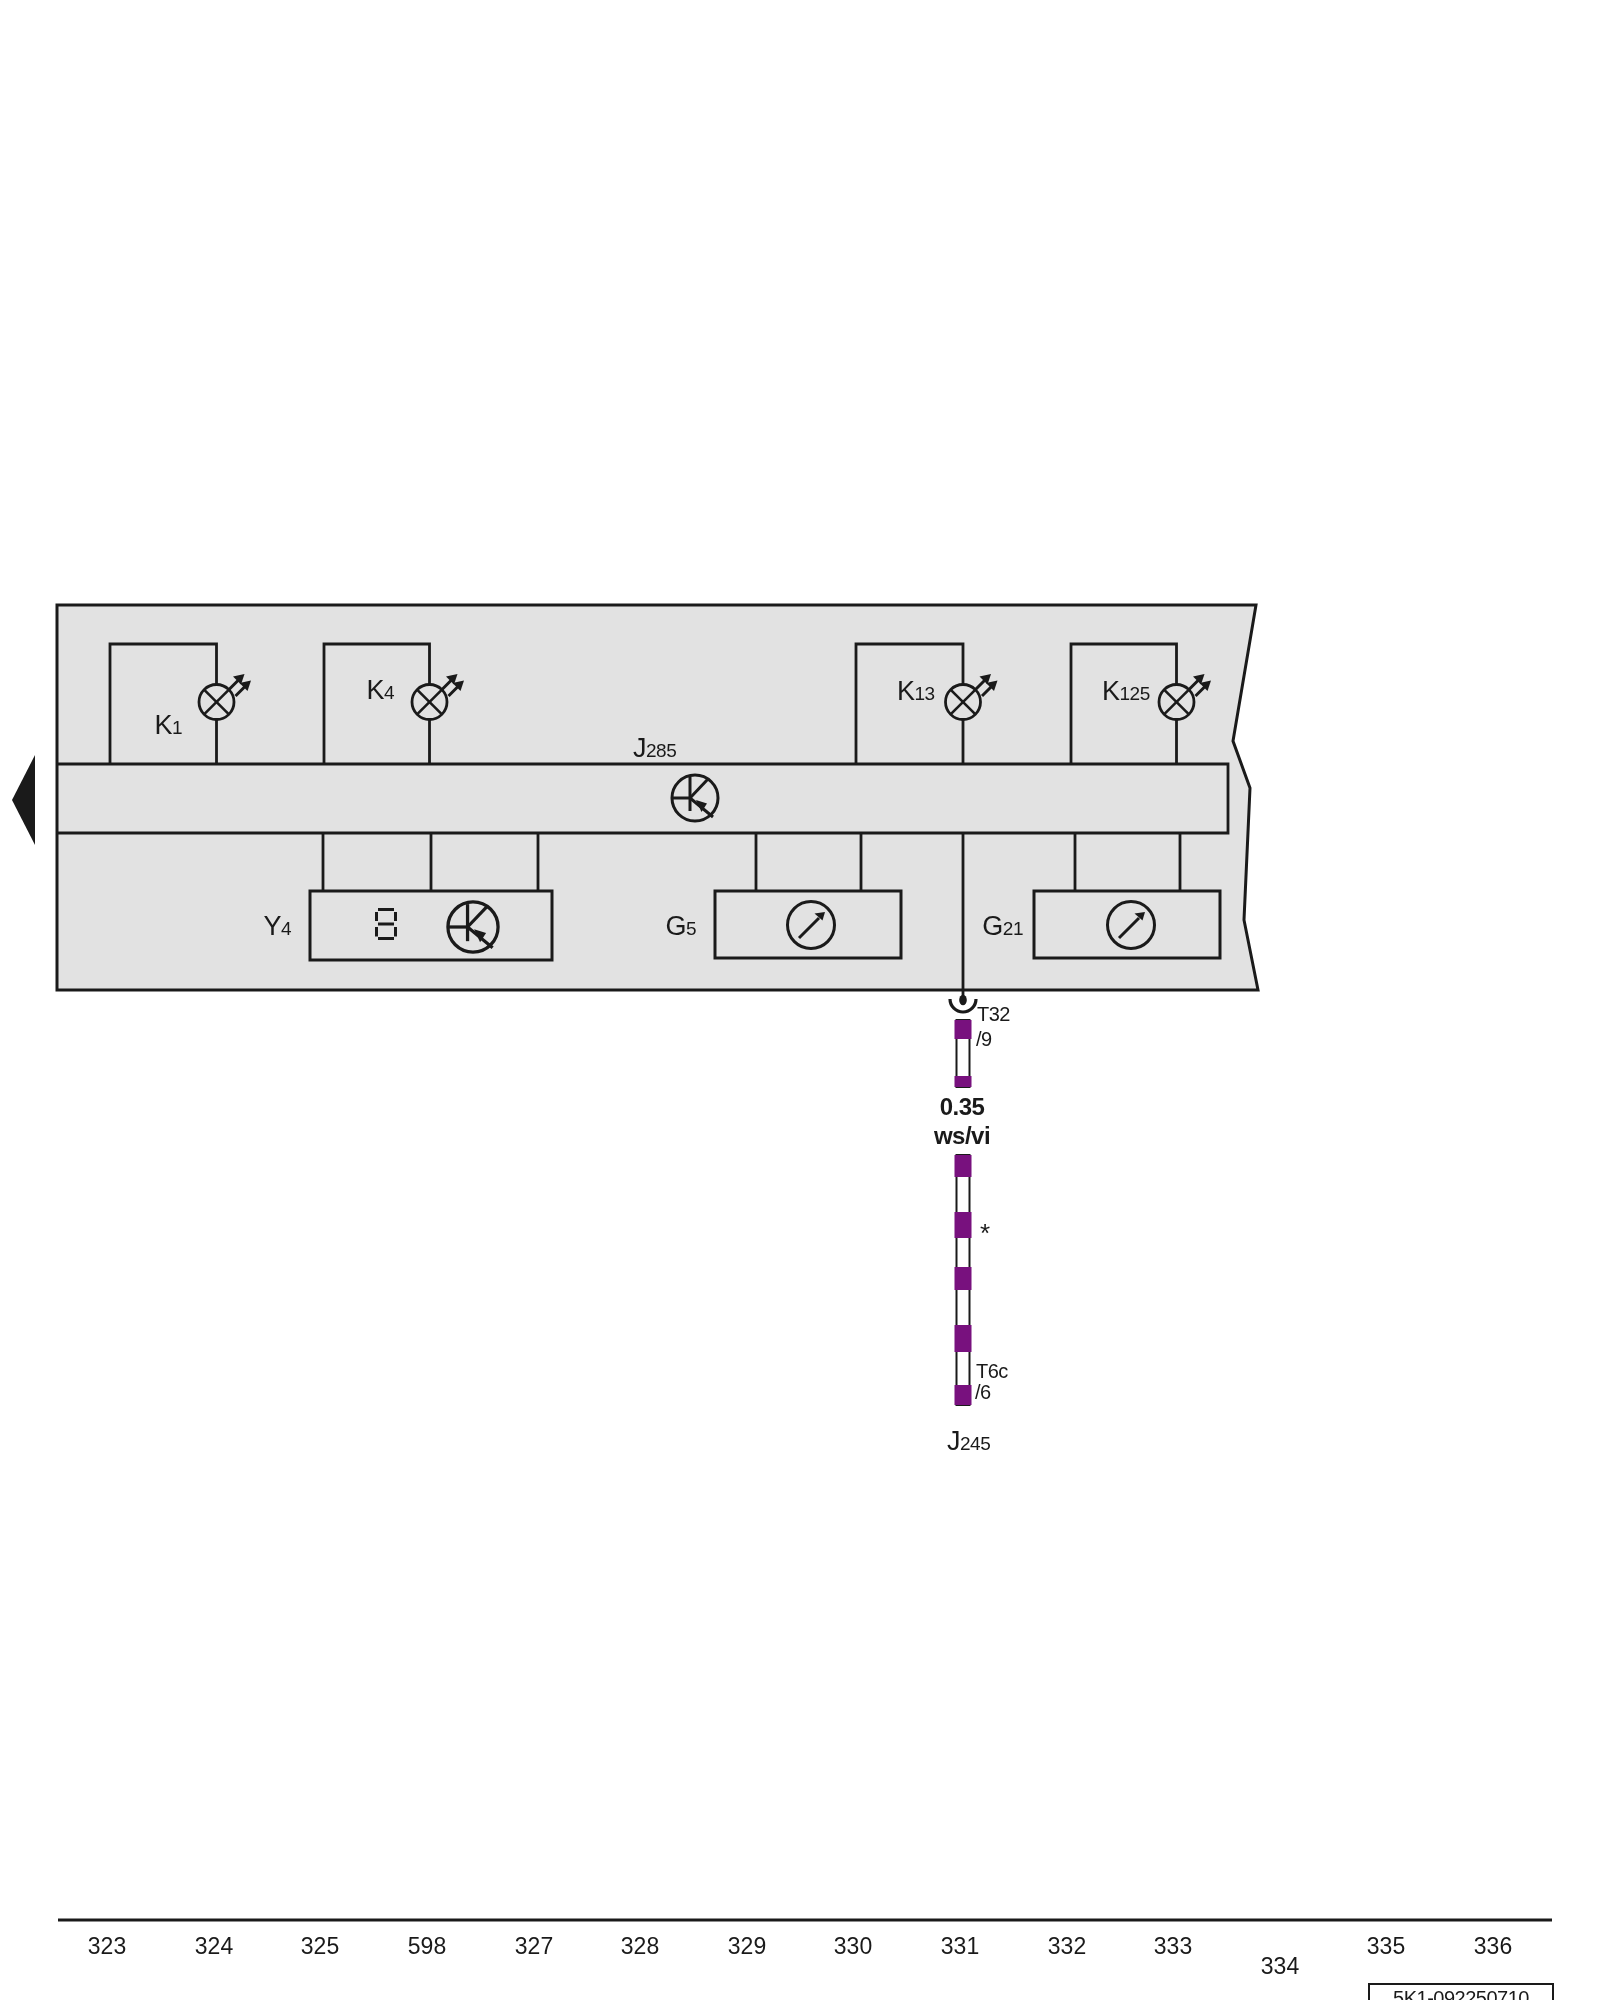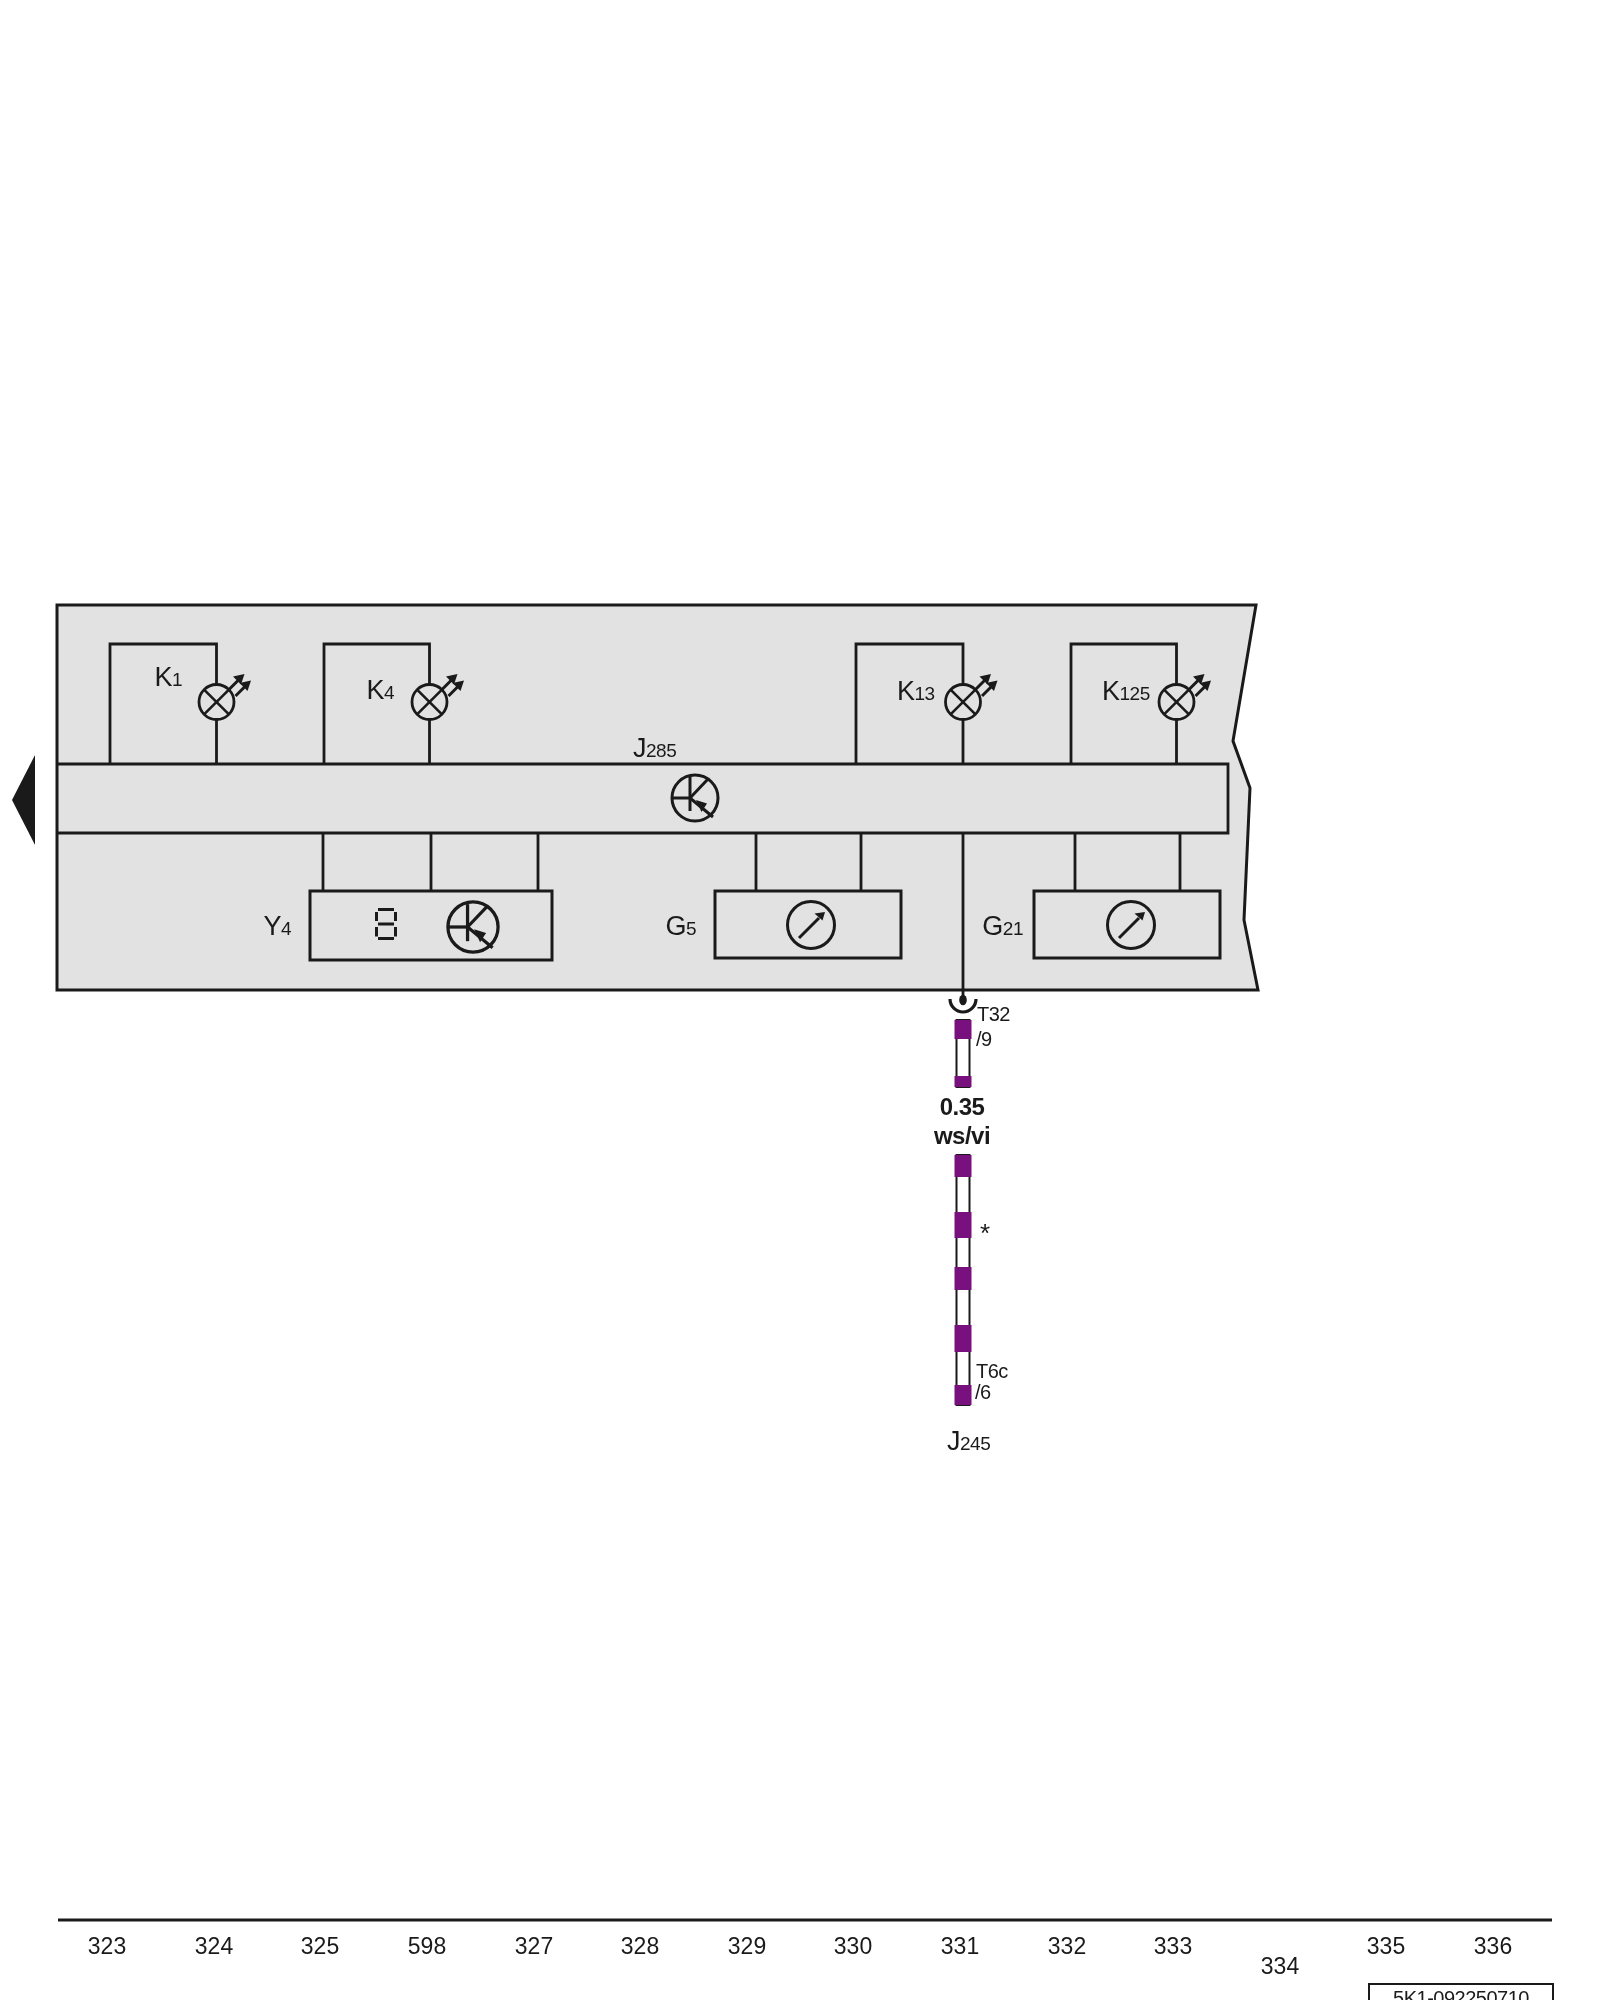--- a/index.html
+++ b/index.html
@@ -167,21 +167,21 @@
       <rect x="954.5" y="1155" width="17" height="22" fill="var(--purple)"></rect>
       <rect x="954.5" y="1212" width="17" height="26" fill="var(--purple)"></rect>
       <rect x="954.5" y="1267" width="17" height="23" fill="var(--purple)"></rect>
       <rect x="954.5" y="1325" width="17" height="27" fill="var(--purple)"></rect>
       <rect x="954.5" y="1385" width="17" height="20" fill="var(--purple)"></rect>
     </g>
 
     <line x1="58" y1="1920" x2="1552" y2="1920" stroke="var(--line)" stroke-width="3"></line>
   </svg>
 
-  <div class="clabel" style="right:1418px;top:664px;"><span class="big">K</span><span class="small">1</span></div>
+  <div class="clabel" style="right:1418px;top:712px;"><span class="big">K</span><span class="small">1</span></div>
   <div class="clabel" style="right:1206px;top:677px;"><span class="big">K</span><span class="small">4</span></div>
   <div class="clabel" style="left:897px;top:678px;"><span class="big">K</span><span class="small">13</span></div>
   <div class="clabel" style="left:1102px;top:678px;"><span class="big">K</span><span class="small">125</span></div>
   <div class="clabel" style="left:633px;top:735px;"><span class="big">J</span><span class="small">285</span></div>
   <div class="clabel" style="right:1309px;top:913px;text-align:center;"><span class="big">Y</span><span class="small">4</span></div>
   <div class="clabel" style="right:904px;top:913px;"><span class="big">G</span><span class="small">5</span></div>
   <div class="clabel" style="right:577px;top:913px;"><span class="big">G</span><span class="small">21</span></div>
   <div class="clabel" style="left:947px;top:1428px;"><span class="big">J</span><span class="small">245</span></div>
 
   <div class="wlabel" style="left:977px;top:1004px;">T32</div>

